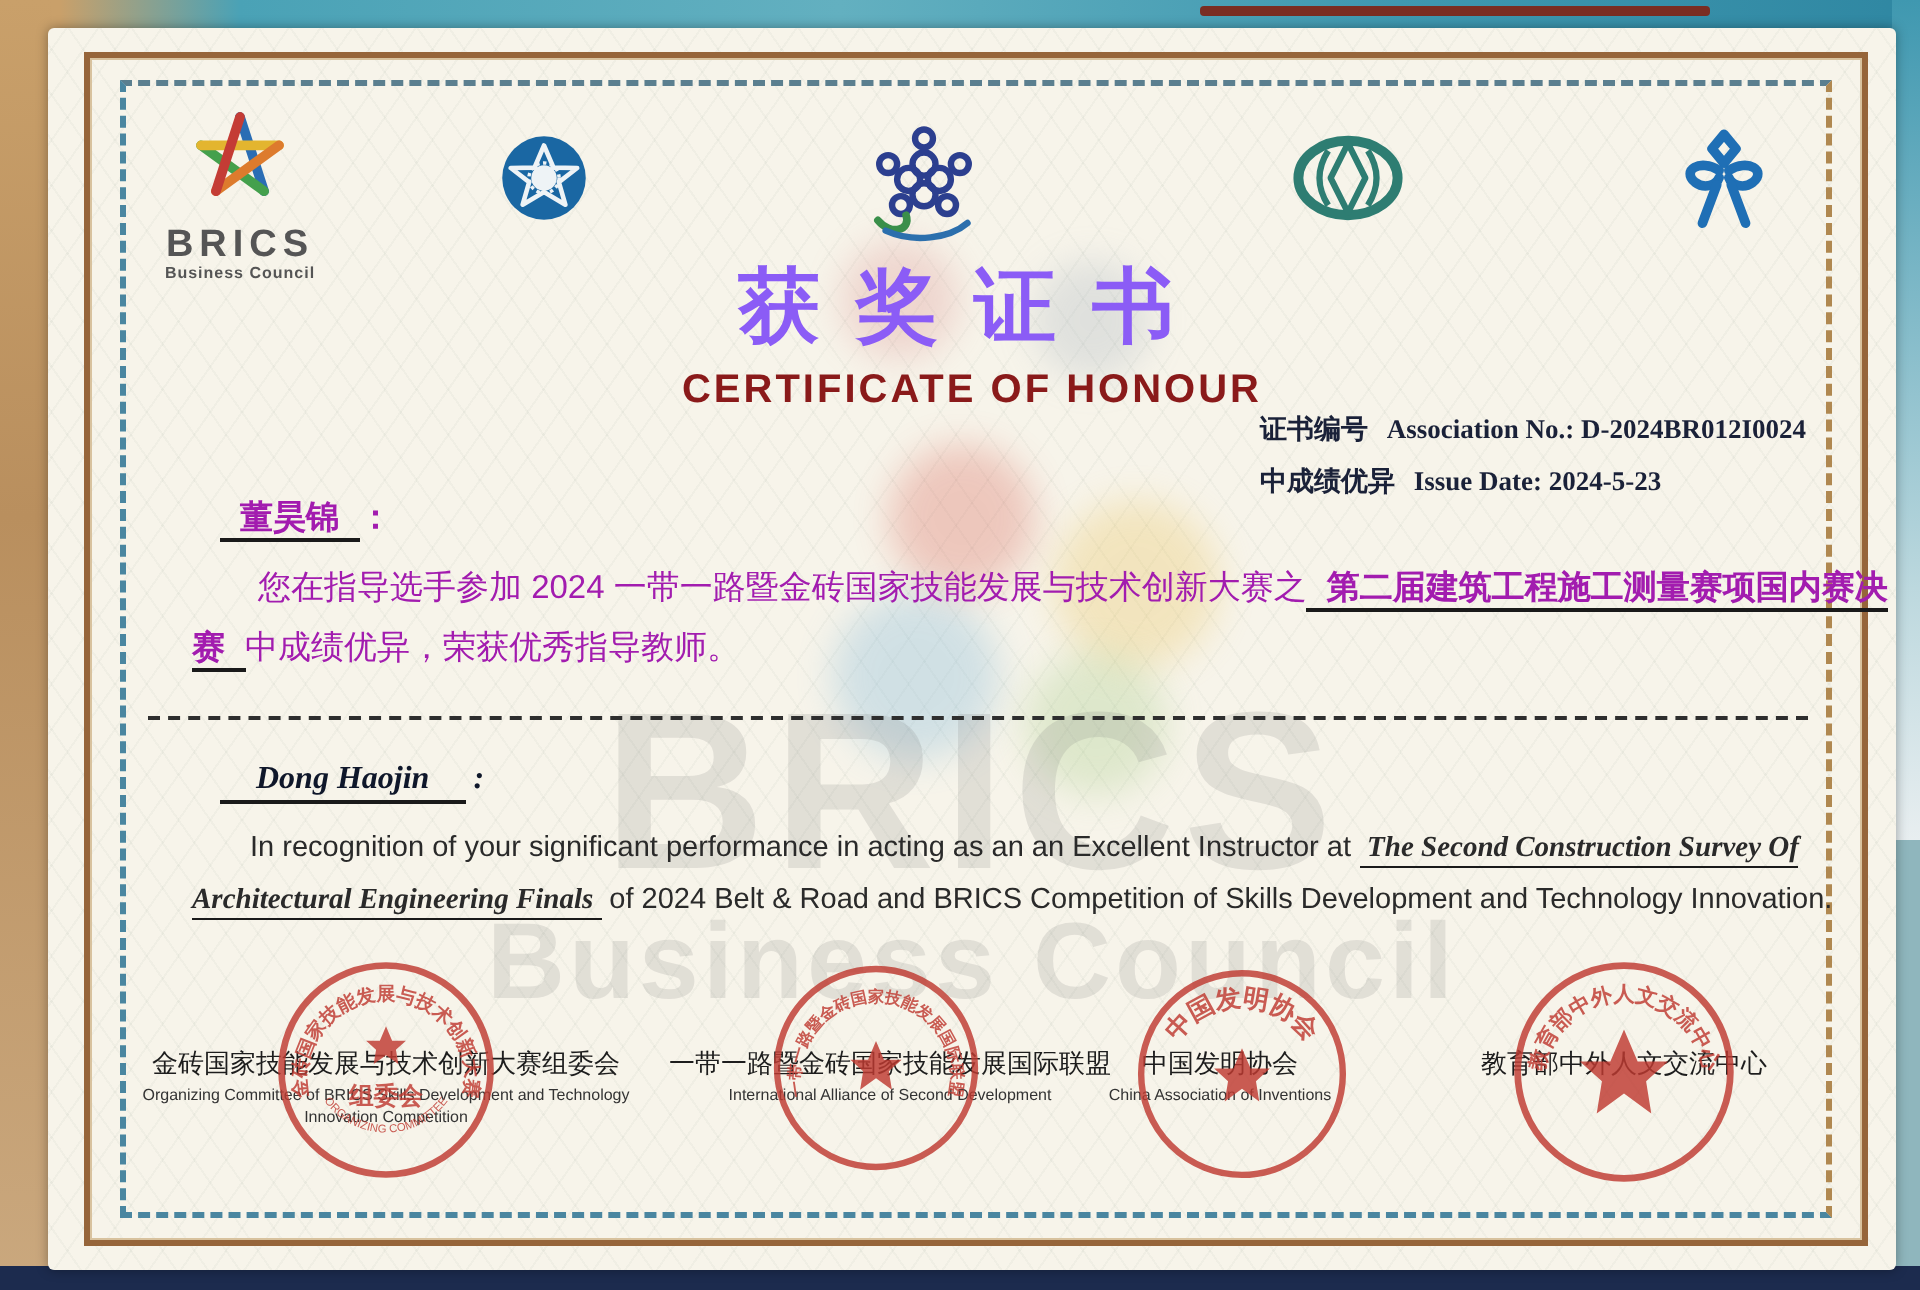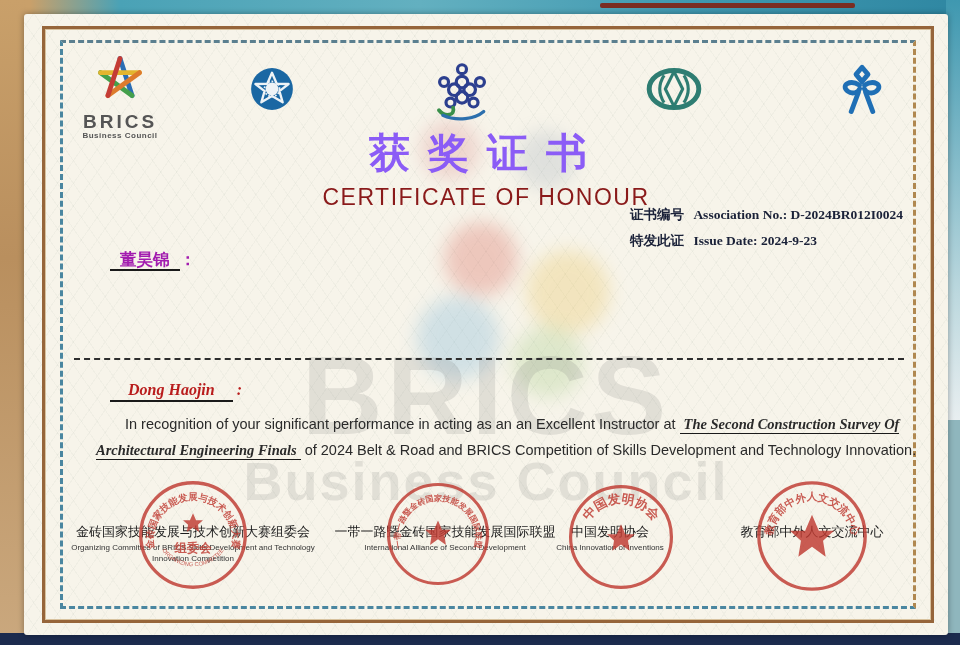--- a/index.html
+++ b/index.html
@@ -31,38 +31,38 @@
   
   .logo{position:absolute;}
   .brics-block{left:46px;top:38px;width:100px;text-align:center;}
   .brics-block .bl{font-size:19px;font-weight:800;color:#555;letter-spacing:3px;line-height:1;margin-top:2px;font-family:"Liberation Sans",sans-serif;}
   .brics-block .bs{font-size:8px;font-weight:700;color:#555;letter-spacing:.5px;}
 
   
   .title-cn{position:absolute;left:0;right:16px;top:112px;text-align:center;font-family:"Liberation Serif",serif;
     font-size:41px;font-weight:700;color:#8b5cf6;letter-spacing:18px;text-indent:18px;}
   .title-en{position:absolute;left:0;right:0;top:170px;text-align:center;font-family:"Liberation Sans",sans-serif;
-    font-size:23px;font-weight:400;color:#8a1a1a;letter-spacing:1.5px;}
+    font-size:20px;font-weight:700;color:#8a1a1a;letter-spacing:1.5px;}
 
   
   .meta{position:absolute;left:606px;top:188px;font-family:"Liberation Serif",serif;font-size:13.5px;font-weight:700;color:#1a2138;line-height:1.95;}
   .meta .cnl{margin-right:6px;}
 
   
   .body-cn{position:absolute;left:72px;top:230px;width:852px;color:#a21caf;font-size:16.5px;line-height:1.85;}
   .body-cn .nameline{margin-left:14px;font-weight:700;}
   .uline{border-bottom:2px solid #1a1a1a;padding:0 10px 1px;font-weight:700;}
   .body-cn p{margin:4px 0 0;text-indent:2em;}
   .body-cn .closing{text-indent:2em;margin-top:0;}
 
   .sep{position:absolute;left:50px;right:44px;top:344px;border-top:2px dashed #2e2e2e;}
 
   
   .body-en{position:absolute;left:72px;top:362px;width:852px;color:#2a2a2a;font-size:14.5px;line-height:1.8;}
-  .body-en .nameline{margin-left:14px;font-family:"Liberation Serif",serif;font-style:italic;font-weight:700;font-size:16px;color:#b91c1c;}
+  .body-en .nameline{margin-left:14px;font-family:"Liberation Serif",serif;font-style:italic;font-weight:700;font-size:16px;color:#0f172a;}
   .body-en .nameline .uline{padding:0 18px 2px;}
   .body-en p{margin:6px 0 11px;text-indent:2em;}
   .ev-en{font-family:"Liberation Serif",serif;font-style:italic;font-weight:700;border-bottom:1.5px solid #1a1a1a;padding:0 4px 1px;}
 
   
   .org{position:absolute;text-align:center;z-index:3;}
   .org .cn{font-size:13px;font-weight:400;color:#1d1d1d;line-height:1.25;}
   .org .en{font-size:8px;color:#333;line-height:1.35;margin-top:3px;}
   .seal{position:absolute;z-index:4;opacity:.82;color:#bf3a31;}
   .seal svg{display:block;width:100%;height:100%;}
@@ -160,30 +160,33 @@
     <div class="title-cn">获奖证书</div>
     <div class="title-en">CERTIFICATE OF HONOUR</div>
 
     <div class="meta">
       <div>
         <span class="cnl">证书编号</span>
         <span>Association No.:</span>
         <span>D-2024BR012I0024</span>
       </div>
       <div>
-        <span class="cnl">特发此证</span>
+        <span class="cnl">中成绩优异</span>
         <span>Issue Date:</span>
-        <span>2024-9-23</span>
+        <span>2024-5-23</span>
       </div>
     </div>
 
     <div class="body-cn">
       <div class="nameline">
         <span class="uline">董昊锦</span><span>：</span>
       </div>
+      <p>
+        <span>您在指导选手参加 2024 一带一路暨金砖国家技能发展与技术创新大赛之</span><span class="uline">第二届建筑工程施工测量赛项国内赛决赛</span><span>中成绩优异，荣获优秀指导教师。</span>
+      </p>
     </div>
 
     <div class="sep"></div>
 
     <div class="body-en">
       <div class="nameline">
         <span class="uline">Dong Haojin</span> <span>:</span>
       </div>
       <p>
         <span>In recognition of your significant performance in acting as an an Excellent Instructor at</span>
@@ -195,21 +198,21 @@
     <div class="org" style="left:38px;top:510px;width:262px;">
       <div class="cn">金砖国家技能发展与技术创新大赛组委会</div>
       <div class="en">Organizing Committee of BRICS Skills Development and Technology Innovation Competition</div>
     </div>
     <div class="org" style="left:296px;top:510px;width:250px;">
       <div class="cn">一带一路暨金砖国家技能发展国际联盟</div>
       <div class="en">International Alliance of Second Development</div>
     </div>
     <div class="org" style="left:496px;top:510px;width:180px;">
       <div class="cn">中国发明协会</div>
-      <div class="en">China Innovation of Inventions</div>
+      <div class="en">China Association of Inventions</div>
     </div>
     <div class="org" style="left:668px;top:510px;width:240px;">
       <div class="cn">教育部中外人文交流中心</div>
     </div>
 
     <div class="seal" style="left:112px;top:464px;width:114px;height:114px;">
       <svg viewBox="0 0 120 120">
         <defs>
             <path id="arc0" d="M 20,78 A 42,42 0 1 1 100,78" fill="none"></path>
             <path id="barc0" d="M 26,74 A 40,40 0 0 0 94,74" fill="none"></path>

